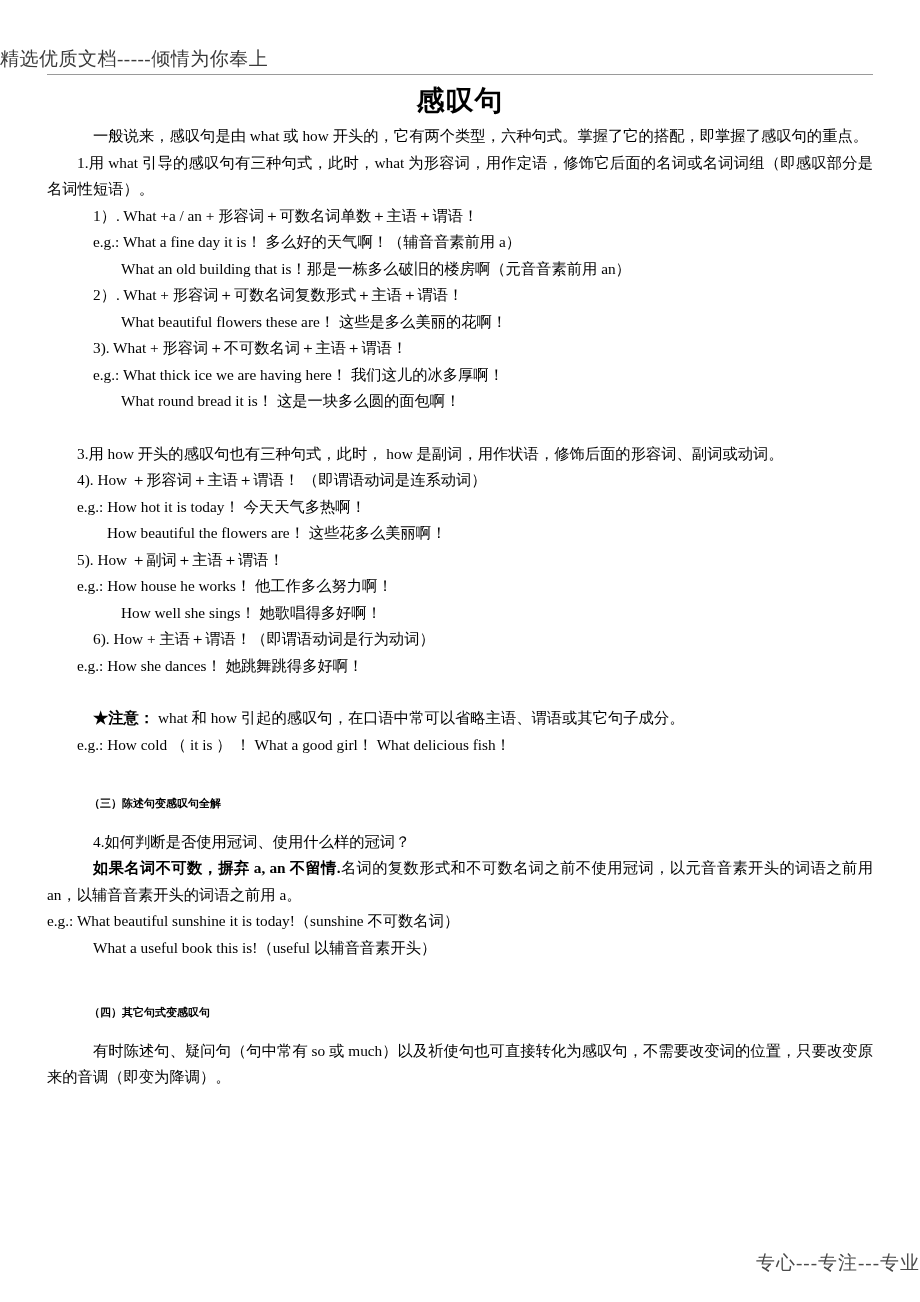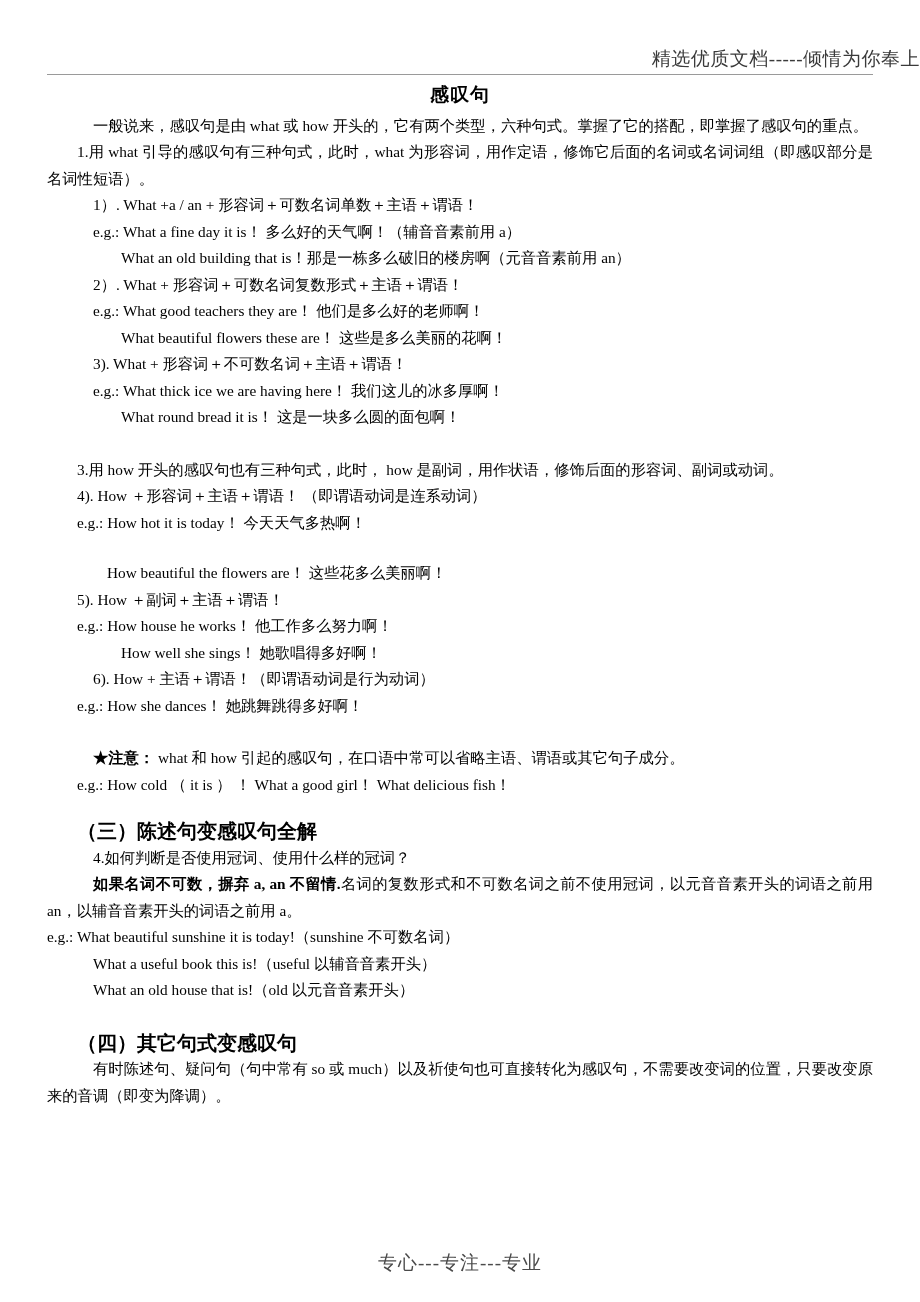--- a/index.html
+++ b/index.html
@@ -19,21 +19,21 @@
     position: relative;
     width: 920px;
     height: 1302px;
     box-sizing: border-box;
     padding: 0;
   }
 
   
   .header {
     width: 100%;
-    text-align: right;
+    text-align: left;
     padding-top: 48px;
     font-size: 19px;
     color: #3a3a3a;
     letter-spacing: 0.5px;
     line-height: 1.15;
   }
   .header-rule {
     margin: 4px auto 0 auto;
     width: 826px;
     height: 1px;
@@ -41,21 +41,21 @@
   }
 
   
   .content {
     width: 826px;
     margin: 0 auto;
     padding-top: 9px;
   }
 
   h1.doc-title {
-    font-size: 19px;
+    font-size: 28px;
     font-weight: bold;
     text-align: center;
     margin: 0 0 6px 0;
     line-height: 1.2;
     letter-spacing: 1px;
   }
 
   p {
     margin: 0;
     font-size: 15.3px;
@@ -63,43 +63,43 @@
     text-align: justify;
     text-justify: inter-ideograph;
   }
 
   
   .ind-0  { text-indent: 0; }
   .ind-1  { text-indent: 30px; }
   .ind-2  { text-indent: 46px; }
   .hang-1 { padding-left: 30px; text-indent: 0; font-family: Liberation Serif, serif; }
   .hang-2 { padding-left: 46px; text-indent: 0; }
-  .hang-3 { padding-left: 60px; text-indent: 0; margin-top: 24px; }
+  .hang-3 { padding-left: 60px; text-indent: 0; }
   .hang-4 { padding-left: 74px; text-indent: 0; }
 
   .bold { font-weight: bold; }
   .gap-md { height: 20px; }
   .gap-lg { height: 26px; }
 
   .sec-head {
     font-weight: bold;
-    font-size: 20px;
+    font-size: 11px;
     line-height: 26.5px;
-    margin: 0;
+    margin: 12px;
   }
 
   .note-star { font-weight: bold; }
 
   
   .footer {
     position: absolute;
     left: 0;
     right: 0;
     bottom: 26px;
-    text-align: center;
+    text-align: right;
     font-size: 19px;
     color: #4a4a4a;
     letter-spacing: 1px;
   }
 </style>
 </head>
 <body>
 
 <div class="page">
 
@@ -114,21 +114,20 @@
 
     <p class="ind-2">一般说来，感叹句是由 what 或 how 开头的，它有两个类型，六种句式。掌握了它的搭配，即掌握了感叹句的重点。</p>
 
     <p class="ind-1">1.用 what 引导的感叹句有三种句式，此时，what 为形容词，用作定语，修饰它后面的名词或名词词组（即感叹部分是名词性短语）。</p>
 
     <p class="hang-2">1）. What +a / an + 形容词＋可数名词单数＋主语＋谓语！</p>
     <p class="hang-2">e.g.: What a fine day it is！  多么好的天气啊！（辅音音素前用 a）</p>
     <p class="hang-4">What an old building that is！那是一栋多么破旧的楼房啊（元音音素前用 an）</p>
 
     <p class="hang-2">2）. What + 形容词＋可数名词复数形式＋主语＋谓语！</p>
-    <p class="hang-2">e.g.: What good teachers they are！  他们是多么好的老师啊！</p>
     <p class="hang-4">What beautiful flowers these are！  这些是多么美丽的花啊！</p>
 
     <p class="hang-2">3). What + 形容词＋不可数名词＋主语＋谓语！</p>
     <p class="hang-2">e.g.: What thick ice we are having here！  我们这儿的冰多厚啊！</p>
     <p class="hang-4">What round bread it is！  这是一块多么圆的面包啊！</p>
 
     <div class="gap-lg"></div>
 
     <p class="ind-1">3.用 how 开头的感叹句也有三种句式，此时， how 是副词，用作状语，修饰后面的形容词、副词或动词。</p>
 
@@ -148,21 +147,20 @@
     <p class="hang-2"><span class="note-star">★注意：</span><span> what 和 how 引起的感叹句，在口语中常可以省略主语、谓语或其它句子成分。</span></p>
     <p class="hang-1">e.g.: How cold （ it is ） ！ What a good girl！ What delicious fish！</p>
 
     <div class="gap-md"></div>
 
     <p class="sec-head hang-1">（三）陈述句变感叹句全解</p>
     <p class="ind-2">4.如何判断是否使用冠词、使用什么样的冠词？</p>
     <p class="ind-2"><span class="bold">如果名词不可数，摒弃 a, an 不留情.</span><span>名词的复数形式和不可数名词之前不使用冠词，以元音音素开头的词语之前用 an，以辅音音素开头的词语之前用 a。</span></p>
     <p class="ind-0">e.g.: What beautiful sunshine it is today!（sunshine 不可数名词）</p>
     <p class="hang-2">What a useful book this is!（useful 以辅音音素开头）</p>
-    <p class="hang-2">What an old house that is!（old 以元音音素开头）</p>
 
     <div class="gap-lg"></div>
 
     <p class="sec-head hang-1">（四）其它句式变感叹句</p>
     <p class="ind-2">有时陈述句、疑问句（句中常有 so 或 much）以及祈使句也可直接转化为感叹句，不需要改变词的位置，只要改变原来的音调（即变为降调）。</p>
 
   </div>
 
   <div class="footer">
     <span>专心---专注---专业</span>

